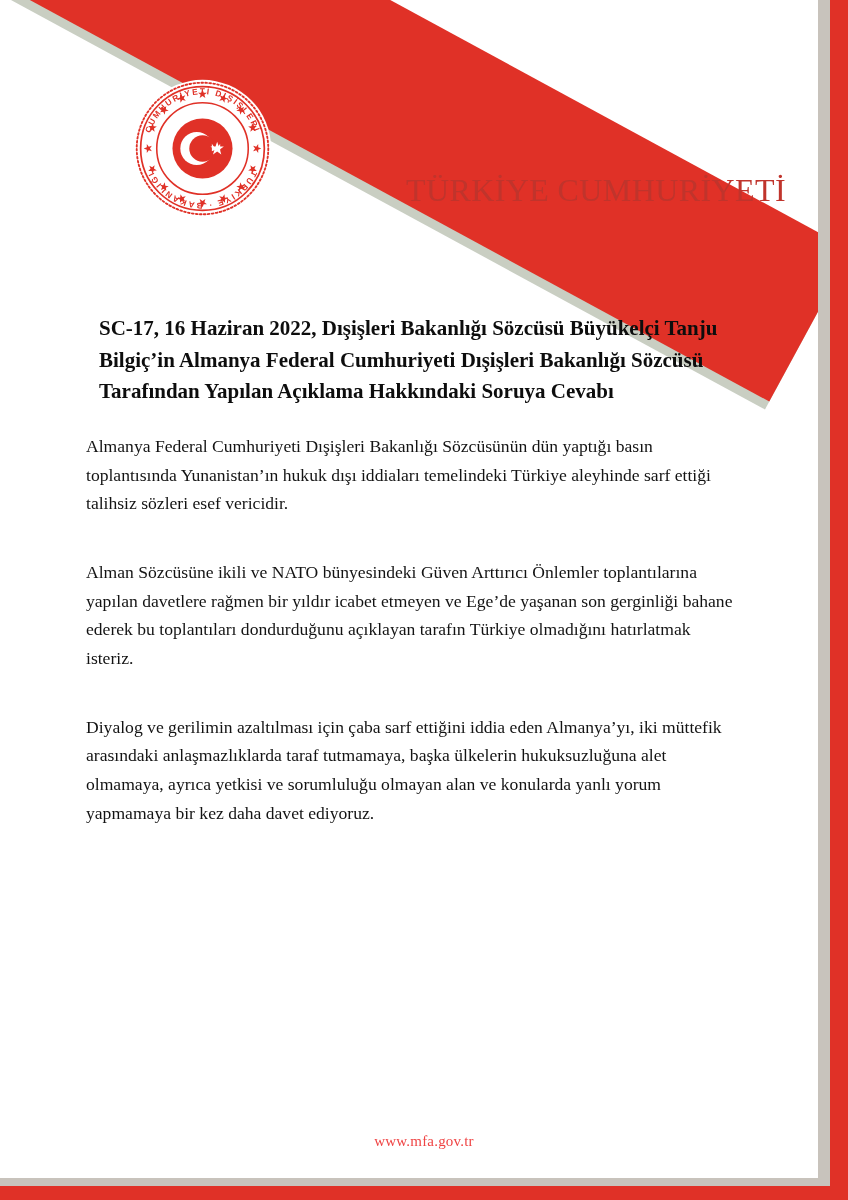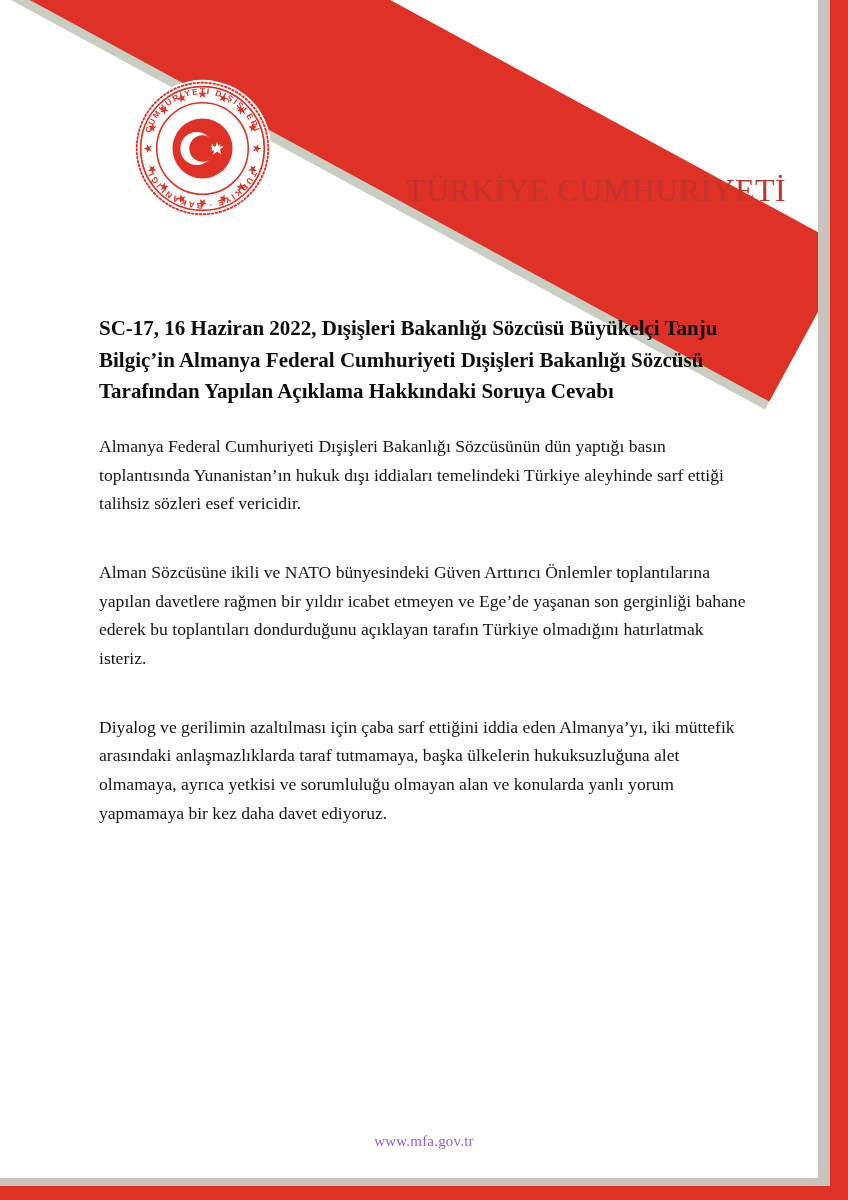--- a/index.html
+++ b/index.html
@@ -85,42 +85,42 @@
     width: 620px;
     font-weight: bold;
     font-size: 21px;
     line-height: 1.50;
     color: #0d0d0d;
     text-align: left;
   }
 
   .body-copy {
     position: absolute;
-    left: 99px;
+    left: 86px;
     top: 432px;
     width: 648px;
     color: #131313;
   }
   .para {
     font-size: 17.6px;
     line-height: 1.63;
     margin: 0 0 40px 0;
     text-align: left;
     color: #131313;
   }
   .para:last-child { margin-bottom: 0; }
 
   
   .footer-url {
     position: absolute;
     left: 0;
     right: 0;
     top: 1133px;
     text-align: center;
-    color: #8b5cf6;
+    color: #ef4444;
     font-size: 15px;
     letter-spacing: 0.2px;
   }
 
   
   .edge-right-shadow {
     position: absolute;
     right: 18px;
     top: 0;
     width: 12px;

